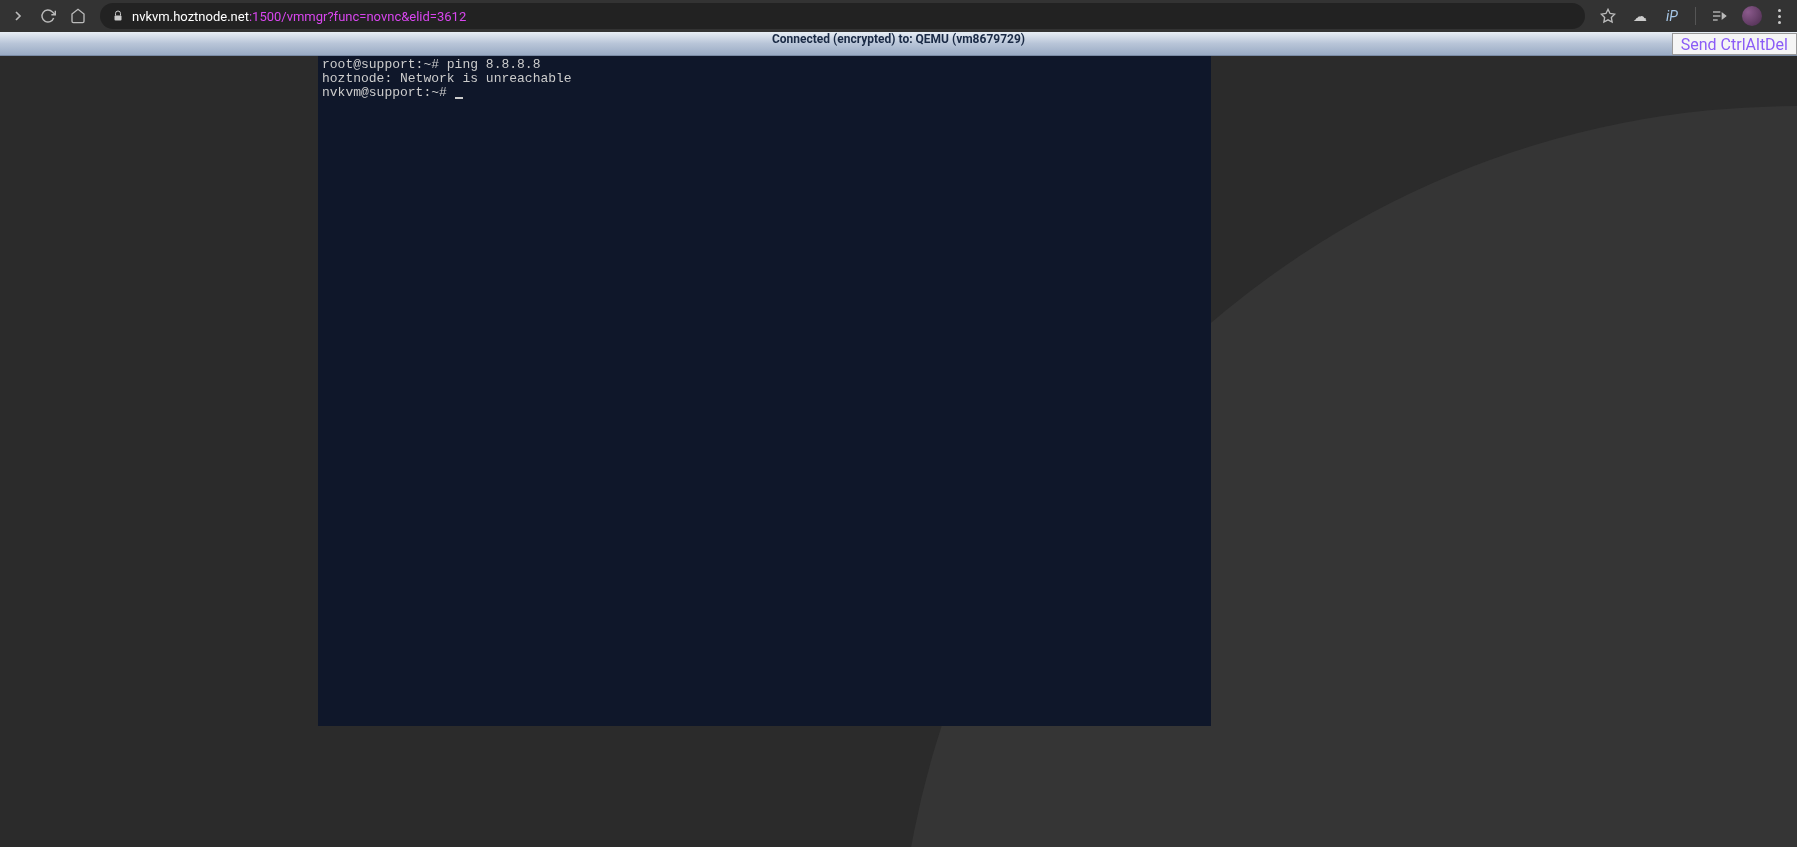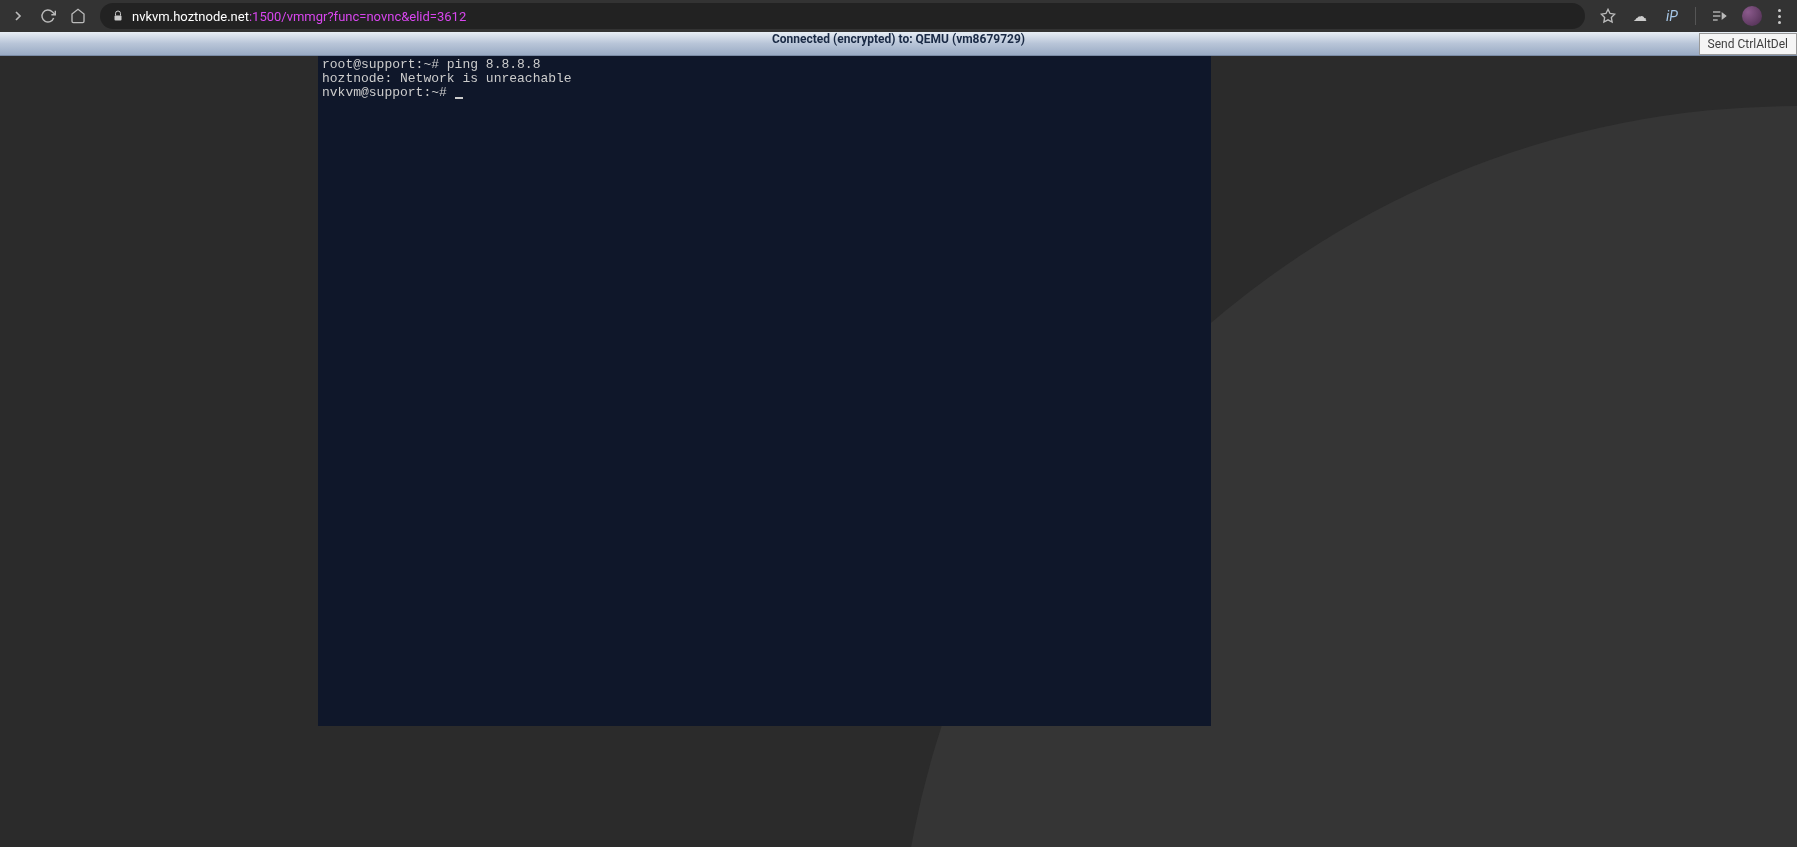--- a/index.html
+++ b/index.html
@@ -161,23 +161,23 @@
     }
 
     .vnc-button {
       position: absolute;
       right: 0;
       top: 1px;
       height: 22px;
       background: #f5f5f5;
       border: 1px solid #999;
       padding: 0 8px;
-      font-size: 12px;
-      cursor: pointer;
-      color: #404040;
+      font-size: 16px;
+      cursor: pointer;
+      color: #8b5cf6;
       font-family: inherit;
     }
 
     
     .page-content {
       position: absolute;
       top: 56px;
       left: 0;
       right: 0;
       bottom: 0;

